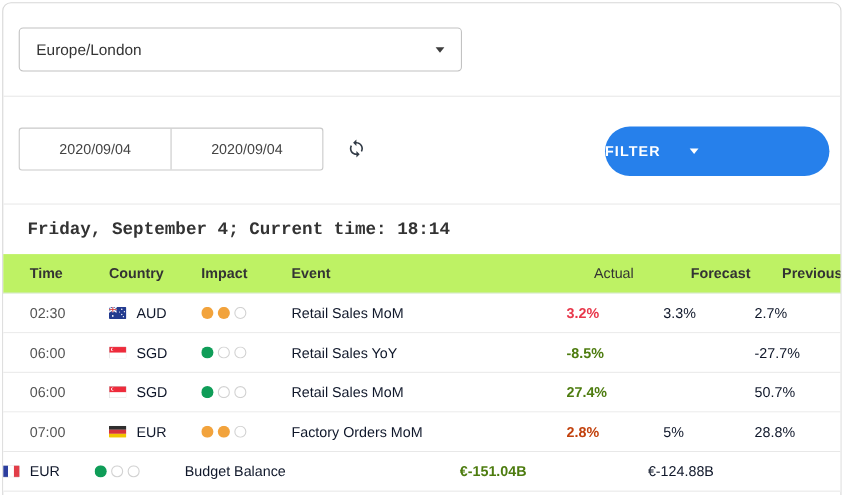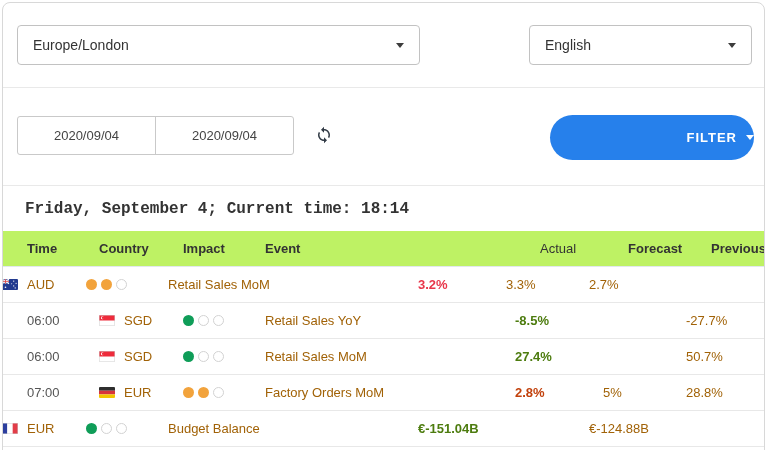--- a/index.html
+++ b/index.html
@@ -38,65 +38,61 @@
     font-size:13px; color:#444; cursor:pointer;
   }
   .date-cell + .date-cell { border-left:1px solid #c9c9c9; }
   .refresh-btn {
     position:absolute; left:311px; top:38px; width:20px; height:20px;
     display:flex; align-items:center; justify-content:center; cursor:pointer; background:none; border:none;
   }
   .filter-btn {
     position:absolute; left:547px; top:27px; width:204px; height:45px;
     border:none; border-radius:22.5px; color:#fff;
-    display:flex; align-items:center; justify-content:flex-end; gap:9px;
+    display:flex; align-items:center; justify-content:flex-start; gap:26px;
     font-family:"Liberation Sans", sans-serif;
     font-size:13px; font-weight:bold; letter-spacing:1px; cursor:pointer;
   }
   .filter-btn .caret-down { border-top-color:#fff; }
   
   .heading-section { height:45px; display:flex; align-items:center; padding-left:22px; }
   .heading { font-size:16px; font-weight:bold; color:#333;font-family:Liberation Mono, monospace; }
   
   .table { width:765px; margin-left:-1px; }
   .tr { display:flex; align-items:center; height:36px; border-bottom:1px solid #e8e8e8; background:#fff; }
   .thead { height:36px; border-bottom:1px solid #e2e8ee; }
   .th { font-size:13px; font-weight:bold; color:#333; }
   .td, .th { flex:none; padding-right:6px; overflow:hidden; white-space:nowrap; }
   .c-time    { width:97px; padding-left:25px; }
   .c-country { width:84px; display:flex; align-items:center; gap:9px; }
   .c-impact  { width:82px; display:flex; align-items:center; }
   .c-event   { width:250px; }
   .c-actual  { width:88px; }
   .c-forecast{ width:83px; }
   .c-previous{ width:81px; }
-  .td { font-size:13px; color:#a16207; }
+  .td { font-size:13px; color:#0f172a; }
   .td.c-time { color:#555; }
   .flag { width:16px; height:11px; display:inline-block; border-radius:1px; overflow:hidden; flex:none; line-height:0; }
   .flag svg { display:block; }
   .dot {
     width:11px; height:11px; border-radius:50%; margin-right:4px;
     background:#fff; border:1.5px solid #d2d2d2; display:inline-block;
   }
   .dot.filled { border:none; }
   .c-actual { font-weight:bold; color:#4d7c0f; }
   .c-actual.negative {  }
 </style>
 </head>
 <body>
 
 <div class="widget">
 
   <div class="top-section">
     <div class="select-box select-timezone">
       <span>Europe/London</span>
-      <span class="caret-down"></span>
-    </div>
-    <div class="select-box select-language">
-      <span>English</span>
       <span class="caret-down"></span>
     </div>
   </div>
 
   <div class="filter-section">
     <div class="date-range">
       <div class="date-cell">2020/09/04</div>
       <div class="date-cell">2020/09/04</div>
     </div>
     <button class="refresh-btn">
@@ -121,20 +117,21 @@
       <div class="th c-time">Time</div>
       <div class="th c-country">Country</div>
       <div class="th c-impact">Impact</div>
       <div class="th c-event">Event</div>
       <div class="th c-actual" style="color:#333;font-weight:normal;margin-left:25px;">Actual</div>
       <div class="th c-forecast">Forecast</div>
       <div class="th c-previous">Previous</div>
     </div>
     <div id="table-body">
         <div class="tr">
+    <div class="td c-time">02:30</div>
     <div class="td c-country">
       <span class="flag">
               <svg viewBox="0 0 16 11" width="16" height="11">
                 <rect width="16" height="11" fill="#223a8f"></rect>
                 <path d="M0 0L7 4.8M7 0L0 4.8" stroke="#fff" stroke-width="1.1"></path>
                 <path d="M3.5 0V4.8M0 2.4H7" stroke="#fff" stroke-width="1.6"></path>
                 <path d="M3.5 0V4.8M0 2.4H7" stroke="#d23b3b" stroke-width="0.8"></path>
                 <g fill="#fff">
                   <circle cx="11.7" cy="2.1" r="0.7"></circle>
                   <circle cx="14.1" cy="4.3" r="0.6"></circle>

